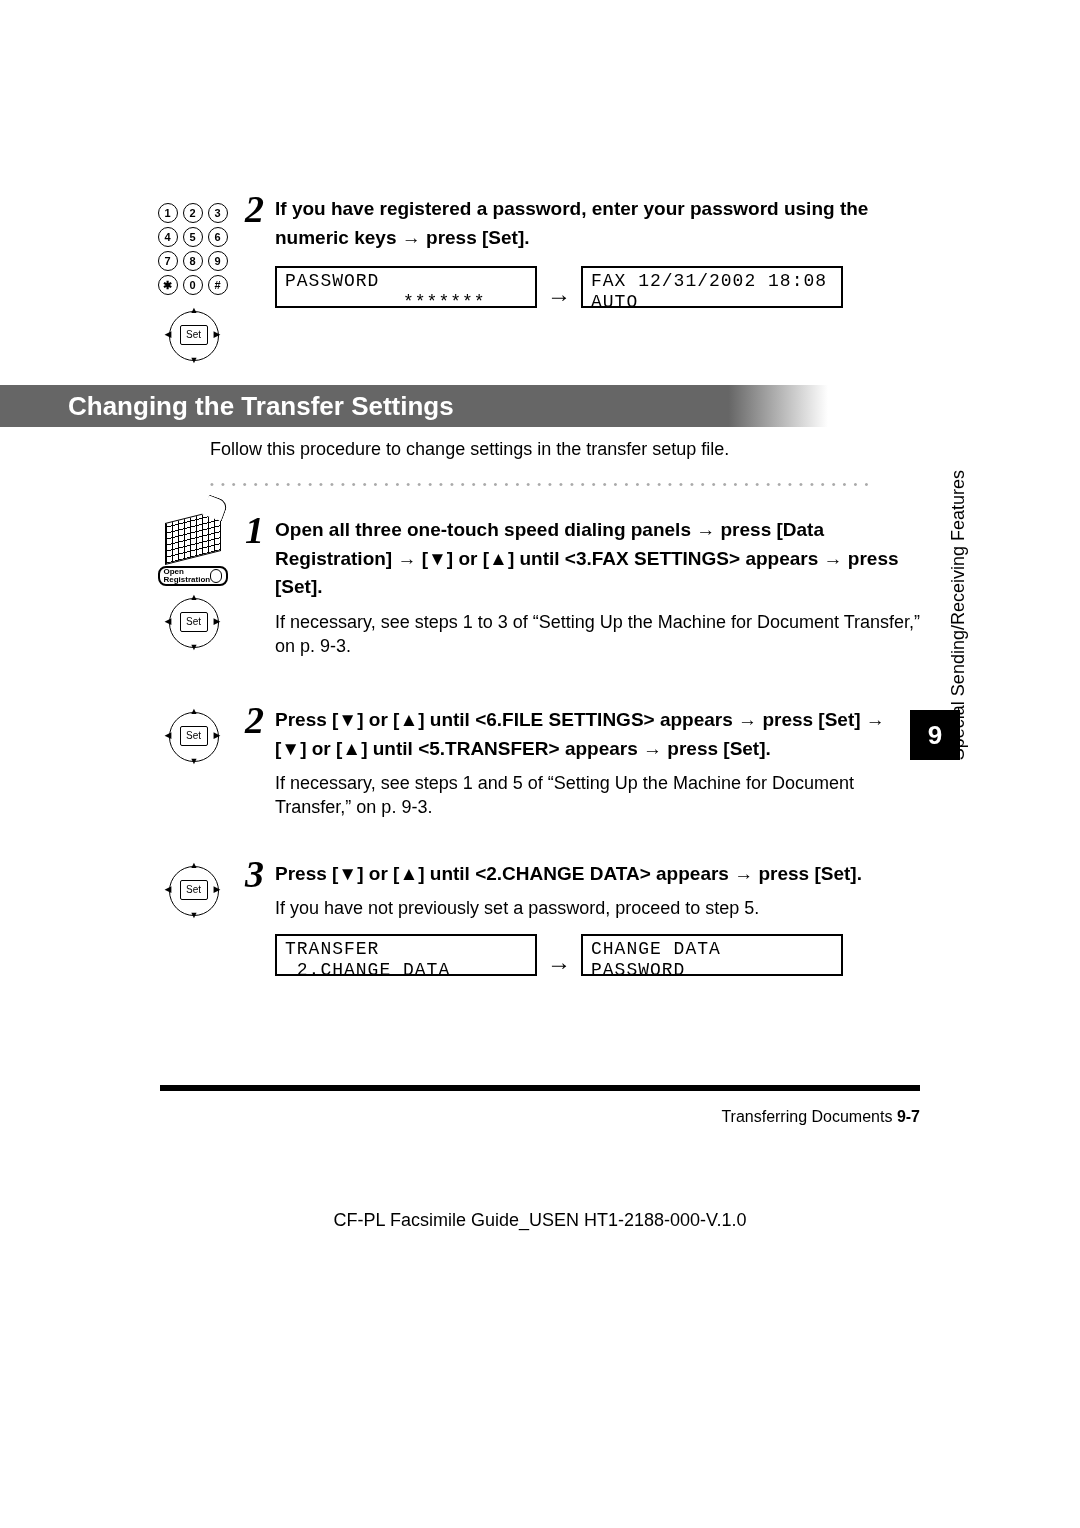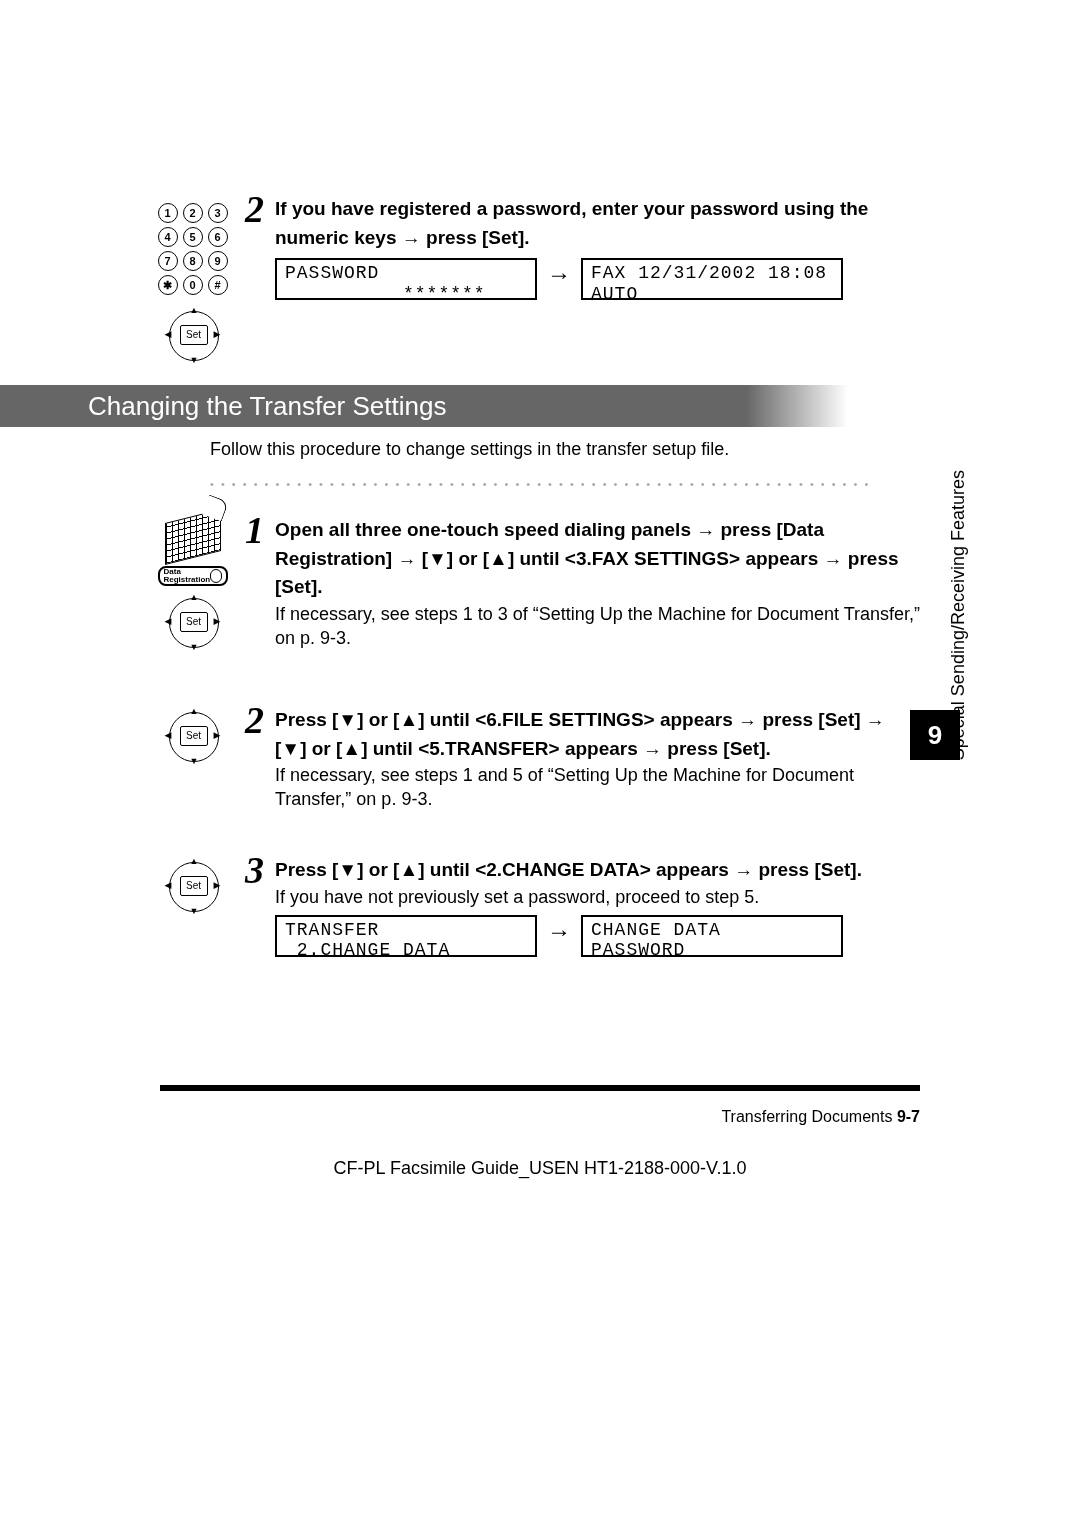--- a/index.html
+++ b/index.html
@@ -45,26 +45,26 @@
     font-size: 38px;
   }
   .step-head {
     font-weight: bold;
     font-size: 19px;
     line-height: 1.5;
   }
   .step-body {
     font-size: 18px;
     line-height: 1.35;
-    margin-top: 0;
+    margin-top: 8px;
   }
   .lcd-row {
     display: flex;
-    align-items: flex-start;
-    margin-top: 6px;
+    align-items: flex-end;
+    margin-top: 14px;
     gap: 10px;
   }
   .lcd {
     border: 2px solid #000;
     padding: 3px 8px 5px 8px;
     font-family: "Courier New", monospace;
     font-size: 18px;
     line-height: 1.15;
     letter-spacing: 1px;
     white-space: pre;
@@ -82,25 +82,25 @@
     padding-left: 115px;
     line-height: 1.4;
   }
   .section-banner {
     margin-top: 38px;
     margin-left: -160px;
     width: 760px;
     height: 42px;
     background: linear-gradient(to right, #666 0%, #666 88%, #fff 100%);
     color: #fff;
-    font-weight: normal;
+    font-weight: bold;
     font-size: 26px;
     display: flex;
     align-items: center;
-    padding-left: 88px;
+    padding-left: 68px;
     box-sizing: content-box;
     position: relative;
   }
   .section-banner::after {
     content: "";
     position: absolute;
     right: -22px;
     top: 0;
     border-left: 22px solid #888;
     border-top: 21px solid transparent;
@@ -157,21 +157,21 @@
     top: 1108px;
     width: 760px;
     font-size: 16px;
     text-align: right;
   }
   .footer .pnum { font-weight: bold; }
   .doc-id {
     position: absolute;
     left: 0;
     width: 1080px;
-    top: 1158px;
+    top: 1210px;
     text-align: center;
     font-size: 18px;
   }
   
   .keypad {
     display: inline-block;
   }
   .keypad .row { display:flex; justify-content:center; gap:5px; margin-bottom:4px; }
   .keypad .kp {
     width:18px; height:18px; border:1.5px solid #000; border-radius:50%;
@@ -278,21 +278,21 @@
 
     <div class="intro">Follow this procedure to change settings in the transfer setup file.</div>
     <div class="dots">• • • • • • • • • • • • • • • • • • • • • • • • • • • • • • • • • • • • • • • • • • • • • • • • • • • • • • • • • • • • • • • • • • • • • • • • • • • • • • • • • • • • • • • • • • • • • • • • • •</div>
 
     <div class="step-row" style="margin-top:26px; min-height:150px;">
       <div class="icon-col" style="top:0;">
         <div class="panel-icon">
             <div class="curl"></div>
           </div>
         <div class="reg-btn">
-            <span style="white-space:pre;line-height:1;">Data
+            <span style="white-space:pre;line-height:1;">Open
 Registration</span>
           </div>
         <div class="dpad">
           <div class="ring"></div>
           <div class="center">Set</div>
           <div class="tri" style="left:27px;top:0;">▲</div>
           <div class="tri" style="left:27px;bottom:0;">▼</div>
           <div class="tri" style="left:2px;top:24px;">◀</div>
           <div class="tri" style="right:2px;top:24px;">▶</div>
         </div>

